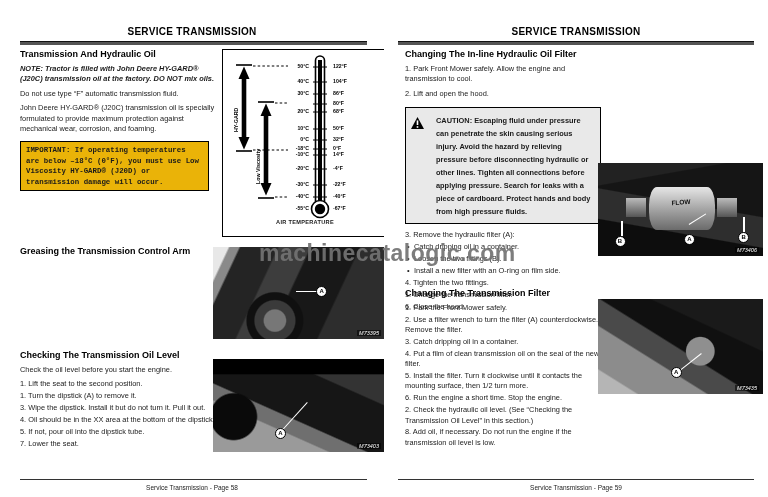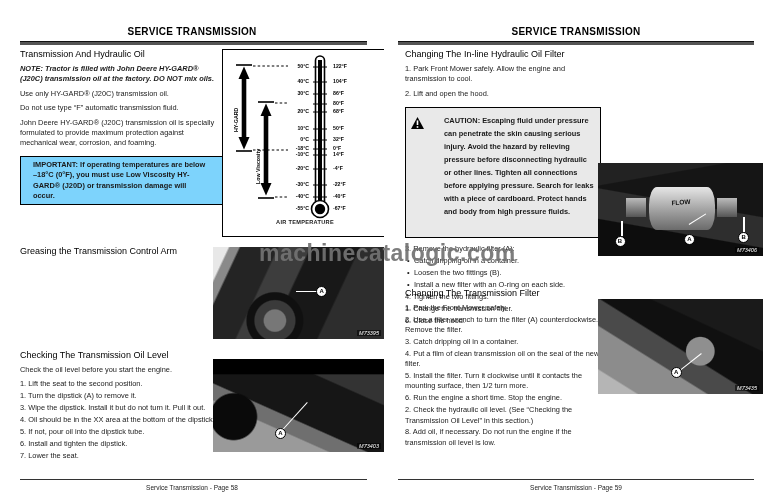--- a/index.html
+++ b/index.html
@@ -8,30 +8,30 @@
   .page{position:absolute;top:16px;width:384px;height:497px;background:#fff;}
   #pageL{left:0;} #pageR{left:384px;}
 
   .phead{position:absolute;top:10px;left:0;right:0;text-align:center;
          font-weight:bold;font-size:10px;letter-spacing:.3px;color:#000;}
   .prule{position:absolute;top:25px;height:3px;background:#555;border-top:1.2px solid #111;}
   .frule{position:absolute;top:463px;height:1.2px;background:#333;}
   .pfoot{position:absolute;top:468px;left:0;right:0;text-align:center;font-size:6.5px;color:#222;}
 
   .tcol{position:absolute;}
-  .h2{font-size:9px;font-weight:normal;color:#000;margin:0 0 5px 0;}
+  .h2{font-size:9px;font-weight:bold;color:#000;margin:0 0 5px 0;}
   .p{font-size:7.4px;line-height:10.4px;margin:0 0 4px 0;}
   .noteit{font-weight:bold;font-style:italic;}
   .step{font-size:7.4px;line-height:10.3px;margin:0 0 1.6px 0;}
   .b{font-size:7.4px;line-height:10.3px;margin:0 0 1.6px 0;padding-left:9px;position:relative;}
   .b::before{content:"•";position:absolute;left:2px;}
-  .impbox{border:1.3px solid #000;background:#7dd3fc;padding:3px 12px;margin-top:7px;width:177px;
-          font-size:7.4px;font-weight:bold;line-height:10.4px;}
-  .caut{border:1px solid #000;background:#e9e9e9;margin:8px 0 6px 0;padding:6px 6px 19px 5px;
-        display:flex;gap:19px;}
+  .impbox{border:1.3px solid #000;background:#eab308;padding:3px 5px;margin-top:7px;width:177px;
+          font-size:7.4px;font-weight:bold;line-height:10.4px;font-family:Liberation Mono, monospace;}
+  .caut{border:1px solid #000;background:#e9e9e9;margin:8px 0 6px 0;padding:6px 6px 5px 5px;
+        display:flex;gap:11px;}
   .caut .ctxt{font-size:7.4px;font-weight:bold;line-height:13px;}
   .warnico{flex:0 0 14px;padding-top:1px;}
 
   
   .fig{position:absolute;left:222px;top:33px;width:164px;height:186px;border:1px solid #000;background:#fff;}
   .fig svg{position:absolute;left:0;top:0;}
   .srow{position:absolute;left:0;width:100%;height:8px;font-size:5.2px;font-weight:bold;color:#000;}
   .srow .c{position:absolute;left:0;width:86px;text-align:right;}
   .srow .f{position:absolute;left:110px;}
   .vlabel{position:absolute;font-size:5.3px;font-weight:bold;transform:rotate(-90deg);
@@ -60,21 +60,20 @@
 
 <div class="canvas">
 
   <div class="page" id="pageL">
     <div class="phead">SERVICE TRANSMISSION</div>
     <div class="prule" style="left:20px;right:17px"></div>
 
     <div class="tcol" style="left:20px;top:33px;width:200px">
       <div class="h2">Transmission And Hydraulic Oil</div>
       <p class="p noteit">NOTE:  Tractor is filled with John Deere HY-GARD® (J20C) transmission oil at the factory. DO NOT mix oils.</p>
-      <p class="p">Use only HY-GARD® (J20C) transmission oil.</p>
       <p class="p">Do not use type “F” automatic transmission fluid.</p>
       <p class="p">John Deere HY-GARD® (J20C) transmission oil is specially formulated to provide maximum protection against mechanical wear, corrosion, and foaming.</p>
       <div class="impbox">IMPORTANT: If operating temperatures are below –18°C (0°F), you must use Low Viscosity HY-GARD® (J20D) or transmission damage will occur.</div>
     </div>
 
     <div class="fig">
       <svg width="164" height="186" viewBox="0 0 164 186">
 
         <rect x="92.5" y="6" width="9" height="152" rx="4.5" fill="#fff" stroke="#000" stroke-width="1.6"></rect>
         <rect x="95" y="10" width="4" height="146" fill="#000"></rect>
@@ -191,21 +190,20 @@
     </div>
 
     <div class="tcol" style="left:20px;top:334px;width:201px">
       <div class="h2">Checking The Transmission Oil Level</div>
       <p class="p">Check the oil level before you start the engine.</p>
       <div class="step">1. Lift the seat to the second position.</div>
       <div class="step">1. Turn the dipstick (A) to remove it.</div>
       <div class="step">3. Wipe the dipstick. Install it but do not turn it. Pull it out.</div>
       <div class="step">4. Oil should be in the XX area at the bottom of the dipstick.</div>
       <div class="step">5. If not, pour oil into the dipstick tube.</div>
-      <div class="step">6. Install and tighten the dipstick.</div>
       <div class="step">7. Lower the seat.</div>
     </div>
 
     <div class="photo" style="left:213px;top:343px;width:172px;height:93px;
          background:
            linear-gradient(180deg,#000 0 16%,rgba(0,0,0,0) 17%),
            radial-gradient(circle at 12% 62%, #0a0a0a 0 14%, rgba(0,0,0,0) 15%),
            linear-gradient(24deg,#9a9a9a 0 30%,#6f6f6f 31% 40%,#161616 41% 72%,#333 73%)">
       <div class="lead" style="left:40%;top:76%;width:22%;transform:rotate(-48deg)"></div>
       <span class="co" style="left:36%;top:74%">A</span>
@@ -230,21 +228,21 @@
               <polygon points="6.5,0 13,12 0,12" fill="#000"></polygon>
               <rect x="5.7" y="3.4" width="1.6" height="4.6" fill="#fff"></rect>
               <rect x="5.7" y="9.2" width="1.6" height="1.6" fill="#fff"></rect>
             </svg>
         </span>
         <span class="ctxt">CAUTION:  Escaping fluid under pressure can penetrate the skin causing serious injury. Avoid the hazard by relieving pressure before disconnecting hydraulic or other lines. Tighten all connections before applying pressure. Search for leaks with a piece of cardboard. Protect hands and body from high pressure fluids.</span>
       </div>
       <div class="step">3. Remove the hydraulic filter (A):</div>
       <div class="b">Catch dripping oil in a container.</div>
       <div class="b">Loosen the two fittings (B).</div>
-      <div class="b">Install a new filter with an O-ring on each side.</div>
+      <div class="b">Install a new filter with an O-ring on film side.</div>
       <div class="step">4. Tighten the two fittings.</div>
       <div class="step">1. Change the transmission filter.</div>
       <div class="step">6. Close the hood.</div>
     </div>
 
     <div class="photo" style="left:214px;top:147px;width:165px;height:93px;
          background:
            linear-gradient(170deg,#222 0 18%,rgba(0,0,0,0) 19%),
            linear-gradient(10deg,#0d0d0d 0 30%,#2e2e2e 31% 55%,#151515 56%)">
       <div class="filtbody"></div>

